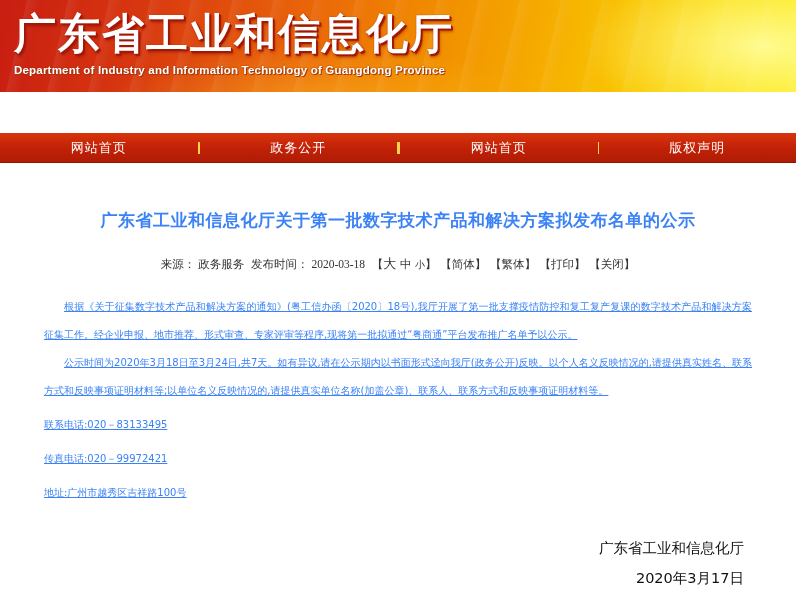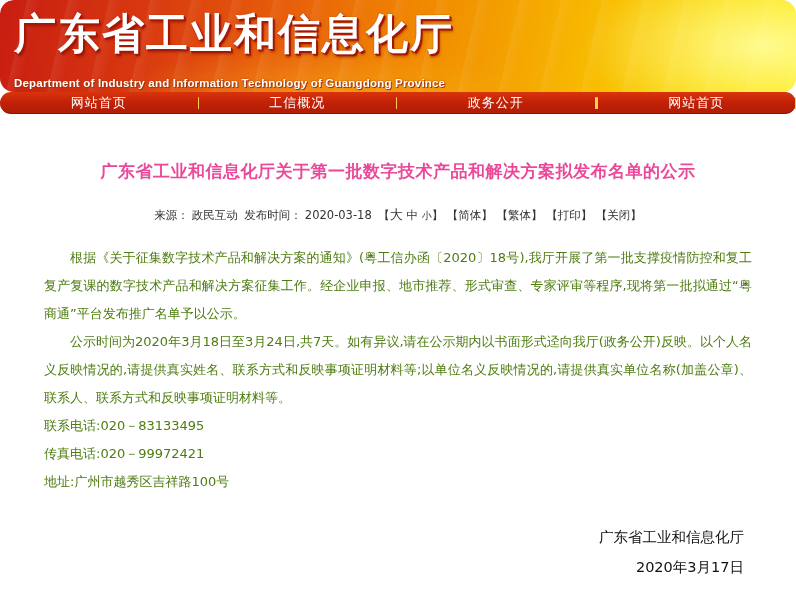--- a/index.html
+++ b/index.html
@@ -1,15 +1,15 @@
 <!DOCTYPE html>
 <html><head>
 <meta charset="utf-8">
 <style>
-  * { box-sizing: border-box; border-radius: 14px; }
+  * { box-sizing: border-box; }
   html, body { margin: 0; padding: 0; }
   body {
     width: 796px;
     height: 595px;
     font-family: "Liberation Sans", sans-serif;
     background: #ffffff;
     overflow: hidden;
   }
 
   
@@ -57,32 +57,33 @@
       2px 2px 0 #a61806,
       2px 3px 3px rgba(120,10,0,0.55);
   }
   .banner-en {
     font-family: "Liberation Sans", sans-serif;
     font-size: 11.5px;
     font-weight: bold;
     color: #ffffff;
     letter-spacing: 0.2px;
     line-height: 14px;
-    margin-top: 14px;
+    margin-top: 1px;
     white-space: nowrap;
     text-shadow: 1px 1px 0 #a3360a, 0 0 2px rgba(140,40,0,0.8);
   }
 
   
   .nav {
-    height: 22px;
+    height: 30px;
     background: linear-gradient(to bottom, #d8340c 0%, #c32207 48%, #b01c05 100%);
     display: flex;
     align-items: stretch;
     border-bottom: 1px solid #8d1403;
+    margin-top: 41px;
   }
   .nav-item {
     flex: 1 1 0;
     display: flex;
     align-items: center;
     justify-content: center;
     color: #ffffff;
     font-family: "DejaVu Sans", "Liberation Sans", sans-serif;
     font-size: 13px;
     letter-spacing: 1px;
@@ -100,50 +101,51 @@
   
   .page {
     padding: 0 44px;
   }
   .doc-title {
     margin: 44px 0 0 0;
     text-align: center;
     font-family: "DejaVu Sans", "Liberation Sans", sans-serif;
     font-size: 17px;
     font-weight: bold;
-    color: #ec4899;
+    color: #3b82f6;
     line-height: 26px;
     letter-spacing: 0.5px;
   }
   .meta {
     margin-top: 22px;
     text-align: center;
     font-family: "DejaVu Sans", "Liberation Sans", sans-serif;
     font-size: 11.5px;
     color: #333333;
     white-space: nowrap;
   }
-  .meta .seg { margin-right: 3px; }
+  .meta .seg { margin-right: 3px; font-family: Liberation Serif, serif; }
   .meta .fs-a { font-size: 13px; }
   .meta .fs-b { font-size: 11.5px; }
   .meta .fs-c { font-size: 10px; }
   .meta .brk { color: #333; }
   .meta .lnk { cursor: pointer; }
 
   .content {
     margin-top: 20px;
     font-family: "DejaVu Sans", "Liberation Sans", sans-serif;
-    font-size: 13px;
-    color: #4d7c0f;
+    font-size: 10px;
+    color: #3b82f6;
     line-height: 28px;
     text-align: justify;
+    text-decoration: underline;
   }
   .content p { margin: 0; }
   .content p.indent { text-indent: 2em; }
-  .content p.tight { margin-top: 0; }
+  .content p.tight { margin-top: 6px; }
 
   .sign {
     margin-top: 26px;
     text-align: right;
     font-family: "DejaVu Sans", "Liberation Sans", sans-serif;
     font-size: 14.5px;
     color: #111111;
     line-height: 30px;
     padding-right: 8px;
   }
@@ -157,36 +159,36 @@
   <div class="banner-glow"></div>
   <div class="banner-inner">
     <div class="banner-cn">广东省工业和信息化厅</div>
     <div class="banner-en">Department of Industry and Information Technology of Guangdong Province</div>
   </div>
 </div>
 
 <div class="nav">
   <div class="nav-item">网站首页</div>
   <div class="nav-sep"></div>
-  <div class="nav-item">工信概况</div>
   <div class="nav-sep"></div>
   <div class="nav-item">政务公开</div>
   <div class="nav-sep"></div>
   <div class="nav-sep"></div>
   <div class="nav-sep"></div>
   <div class="nav-item">网站首页</div>
   <div class="nav-sep"></div>
+  <div class="nav-item">版权声明</div>
 </div>
 
 <div class="page">
 
   <h1 class="doc-title">广东省工业和信息化厅关于第一批数字技术产品和解决方案拟发布名单的公示</h1>
 
   <div class="meta">
-    <span class="seg">来源：</span><span class="seg fs-b">政民互动</span>
+    <span class="seg">来源：</span><span class="seg fs-b">政务服务</span>
     <span class="seg">发布时间：</span><span class="seg">2020-03-18</span>
     <span class="brk">【</span><span class="fs-a lnk">大</span>
     <span class="fs-b lnk">中</span>
     <span class="fs-c lnk">小</span><span class="brk">】</span>
     <span class="lnk">【简体】</span>
     <span class="lnk">【繁体】</span>
     <span class="lnk">【打印】</span>
     <span class="lnk">【关闭】</span>
   </div>
 

